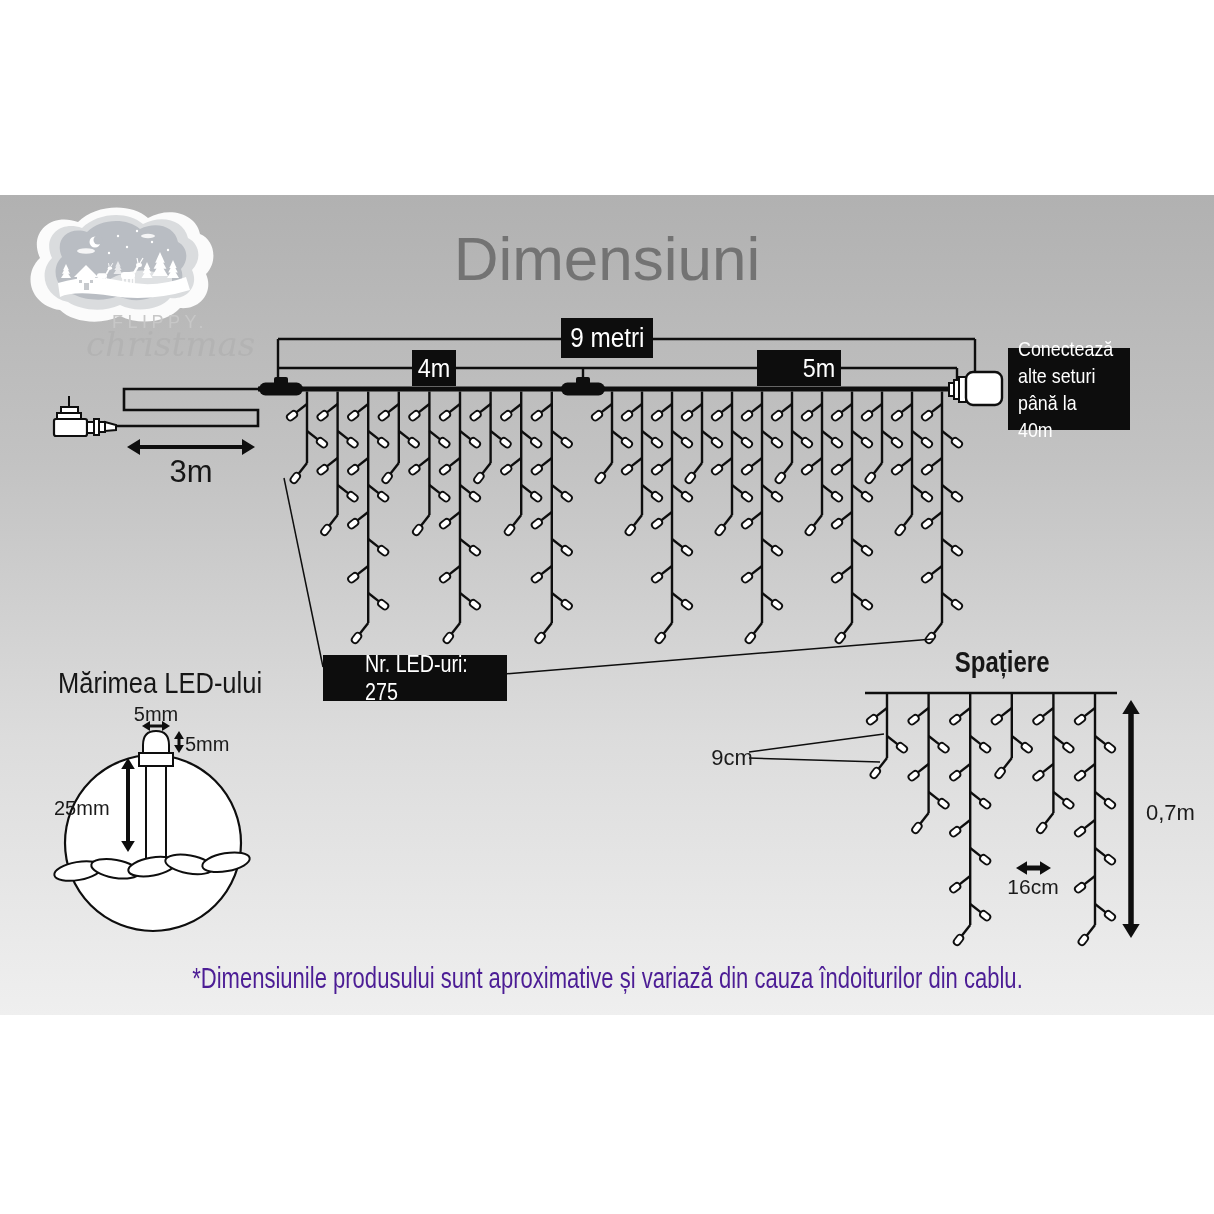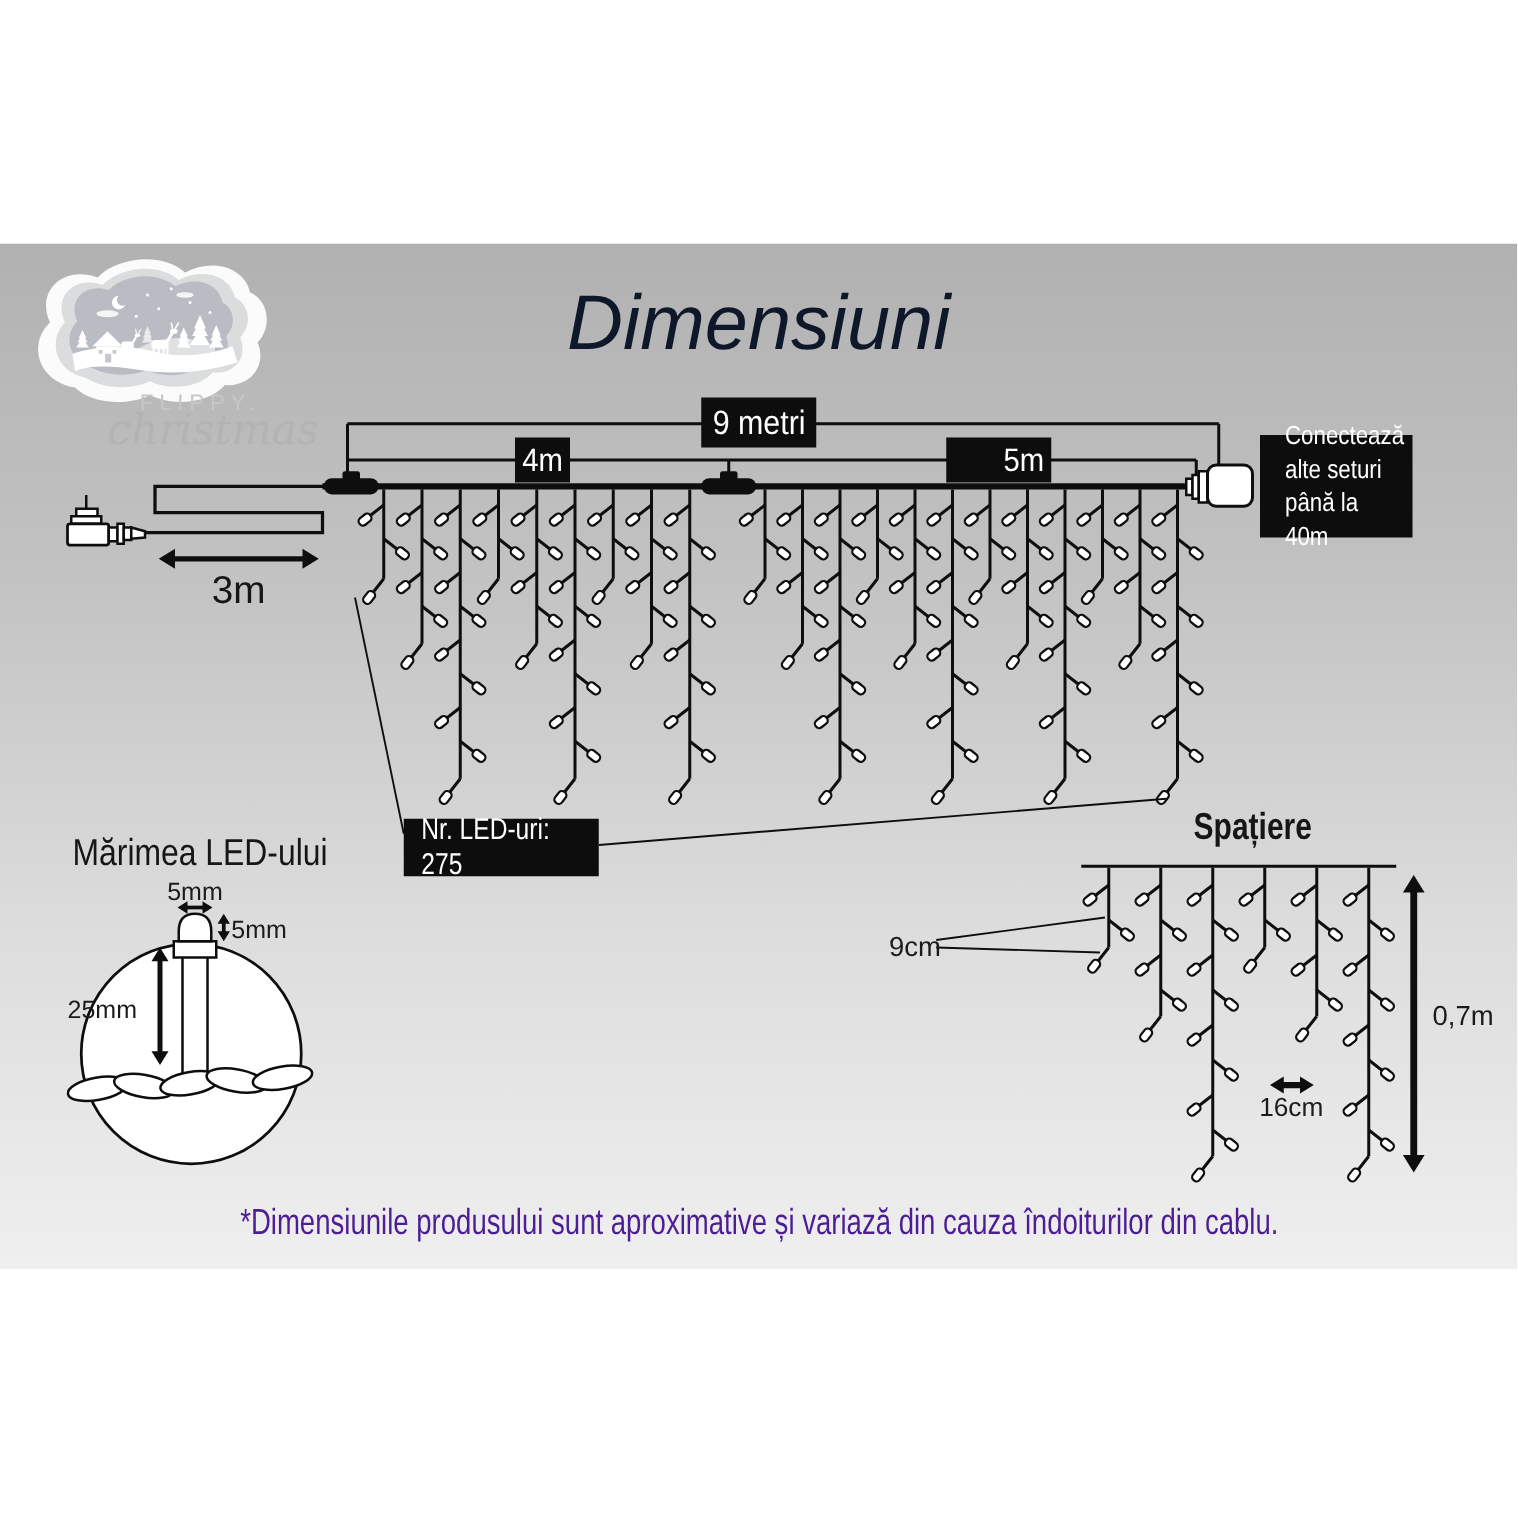--- a/index.html
+++ b/index.html
@@ -12,27 +12,27 @@
   .center{text-align:center;}
   .blackbox{position:absolute;z-index:2;background:#0d0d0d;color:#ffffff;
             display:flex;align-items:center;justify-content:center;}
   .blackbox.colbox{flex-direction:column;align-items:flex-start;justify-content:center;}
   .cx90{transform:scaleX(.90);transform-origin:center;}
   .cx82{transform:scaleX(.82);transform-origin:center;}
   .cx80{transform:scaleX(.80);transform-origin:center;}
   .cx76{transform:scaleX(.76);transform-origin:center;}
   .cxl85{transform:scaleX(.85);transform-origin:left center;}
   .cxl80{transform:scaleX(.80);transform-origin:left center;}
-  #page-title{left:0;right:0;top:226px;font-size:62px;line-height:66px;color:#0f172a;font-style:italic;}
+  #page-title{left:0;right:0;top:226px;font-size:62px;line-height:66px;color:#737373;}
   #label-3m{left:131px;width:120px;top:454px;font-size:31px;color:#161616;}
   #box-9m{left:561px;top:318px;width:92px;height:40px;font-size:27px;}
   #box-4m{left:412px;top:350px;width:44px;height:36px;font-size:26px;}
   #box-5m{left:757px;top:350px;width:44px;height:36px;font-size:26px;padding-left:40px;}
-  #box-connect{left:1008px;top:348px;width:122px;height:82px;font-size:21px;line-height:27px;padding-left:20px;box-sizing:border-box;}
-  #box-ledcount{left:323px;top:655px;width:156px;height:46px;font-size:24px;}
+  #box-connect{left:1008px;top:348px;width:122px;height:82px;font-size:21px;line-height:27px;padding-left:10px;box-sizing:border-box;}
+  #box-ledcount{left:323px;top:655px;width:156px;height:46px;font-size:24px;padding-left:28px;}
   #spacing-title{left:902px;width:200px;top:645px;font-size:30px;color:#161616;font-weight:bold;}
   #label-9cm{left:682px;width:100px;top:745px;font-size:22px;}
   #label-16cm{left:983px;width:100px;top:875px;font-size:21px;}
   #label-07m{left:1146px;top:800px;font-size:22px;}
   #ledsize-title{left:58px;top:666px;font-size:30px;color:#161616;}
   #label-5mm-top{left:126px;width:60px;top:703px;font-size:20px;}
   #label-5mm-right{left:185px;top:733px;font-size:20px;}
   #label-25mm{left:54px;width:54px;top:797px;font-size:20px;text-align:right;}
   #box-callout{left:237px;top:806px;width:166px;height:62px;font-size:22px;line-height:28px;padding-left:12px;box-sizing:border-box;}
   #footnote{left:0;right:0;top:962px;font-size:29px;color:#4c1d95;}

